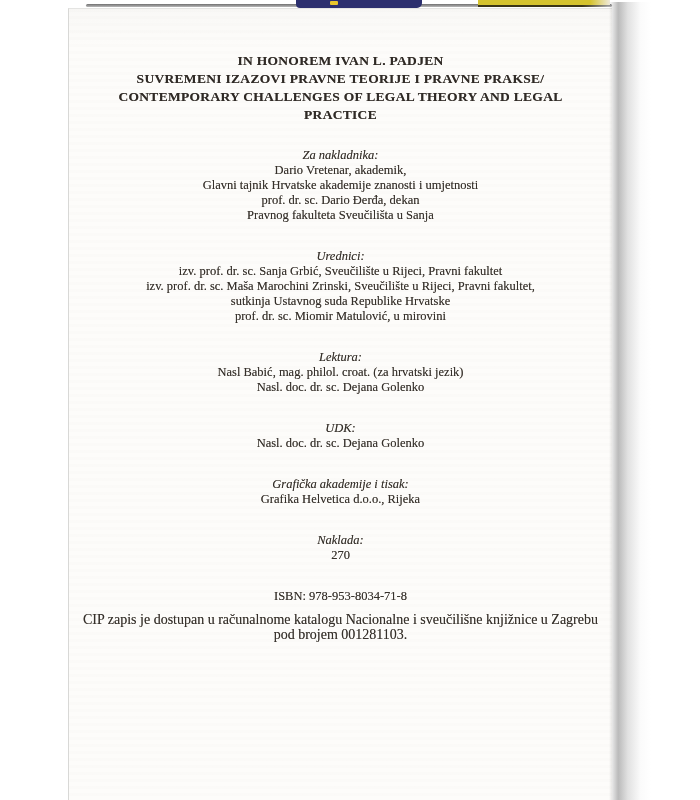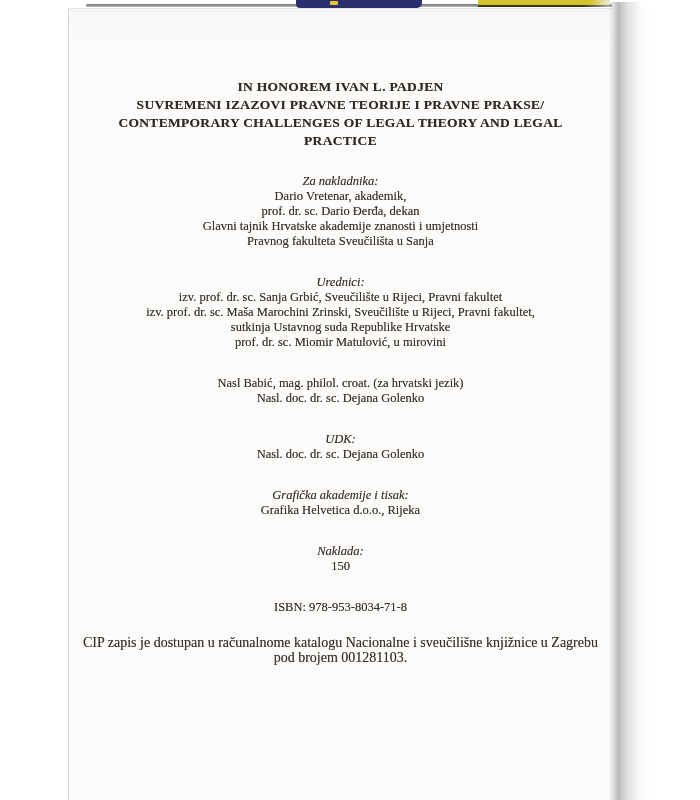--- a/index.html
+++ b/index.html
@@ -26,21 +26,21 @@
     height: 792px;
     background:
       linear-gradient(to bottom, rgba(0,0,0,0.015), rgba(0,0,0,0) 40px),
       repeating-linear-gradient(to bottom, rgba(90,80,70,0.012) 0 3px, rgba(255,255,255,0) 3px 7px),
       #fdfcfa;
     border-left: 1px solid #d8d8d6;
     border-top: 1px solid #e4e4e2;
     box-sizing: border-box;
     text-align: center;
     color: #35302b;
-    padding-top: 69px;
+    padding-top: 43px;
   }
   
   .page div { text-shadow: 0 0 0.5px rgba(70,60,50,0.55); }
 
   
   .edge-shadow {
     position: absolute;
     left: 609px;
     top: 2px;
     width: 42px;
@@ -98,21 +98,21 @@
   }
   .section {
     font-size: 12.5px;
     line-height: 15px;
     margin: 0 24px 26px 24px;
   }
   .section-label { font-style: italic; }
   .isbn-block {
     font-size: 12.5px;
     line-height: 15px;
-    margin-bottom: 20px;
+    margin-bottom: 8px;
   }
   .cip-block {
     font-size: 14px;
     line-height: 15px;
     margin: 0 10px;
   }
 </style>
 </head>
 <body>
 
@@ -130,46 +130,47 @@
       <div>IN HONOREM IVAN L. PADJEN</div>
       <div>SUVREMENI IZAZOVI PRAVNE TEORIJE I PRAVNE PRAKSE/</div>
       <div>CONTEMPORARY CHALLENGES OF LEGAL THEORY AND LEGAL</div>
       <div>PRACTICE</div>
     </div>
 
     <div id="sections">
         <div class="section">
           <div class="section-label">Za nakladnika:</div>
           <div>Dario Vretenar, akademik,</div>
+          <div>Glavni tajnik Hrvatske akademije znanosti i umjetnosti</div>
           <div>prof. dr. sc. Dario Đerđa, dekan</div>
-          <div>Glavni tajnik Hrvatske akademije znanosti i umjetnosti</div>
           <div>Pravnog fakulteta Sveučilišta u Sanja</div>
         </div>
         <div class="section">
           <div class="section-label">Urednici:</div>
           <div>izv. prof. dr. sc. Sanja Grbić, Sveučilište u Rijeci, Pravni fakultet</div>
           <div>izv. prof. dr. sc. Maša Marochini Zrinski, Sveučilište u Rijeci, Pravni fakultet,</div>
           <div>sutkinja Ustavnog suda Republike Hrvatske</div>
           <div>prof. dr. sc. Miomir Matulović, u mirovini</div>
         </div>
         <div class="section">
+          <div class="section-label">Lektura:</div>
           <div>Nasl Babić, mag. philol. croat. (za hrvatski jezik)</div>
           <div>Nasl. doc. dr. sc. Dejana Golenko</div>
         </div>
         <div class="section">
           <div class="section-label">UDK:</div>
           <div>Nasl. doc. dr. sc. Dejana Golenko</div>
         </div>
         <div class="section">
           <div class="section-label">Grafička akademije i tisak:</div>
           <div>Grafika Helvetica d.o.o., Rijeka</div>
         </div>
         <div class="section">
           <div class="section-label">Naklada:</div>
-          <div>150</div>
+          <div>270</div>
         </div>
       </div>
 
     <div class="isbn-block">ISBN: 978-953-8034-71-8</div>
 
     <div class="cip-block">
       <div>CIP zapis je dostupan u računalnome katalogu Nacionalne i sveučilišne knjižnice u Zagrebu</div>
       <div>pod brojem 001281103.</div>
     </div>
 

